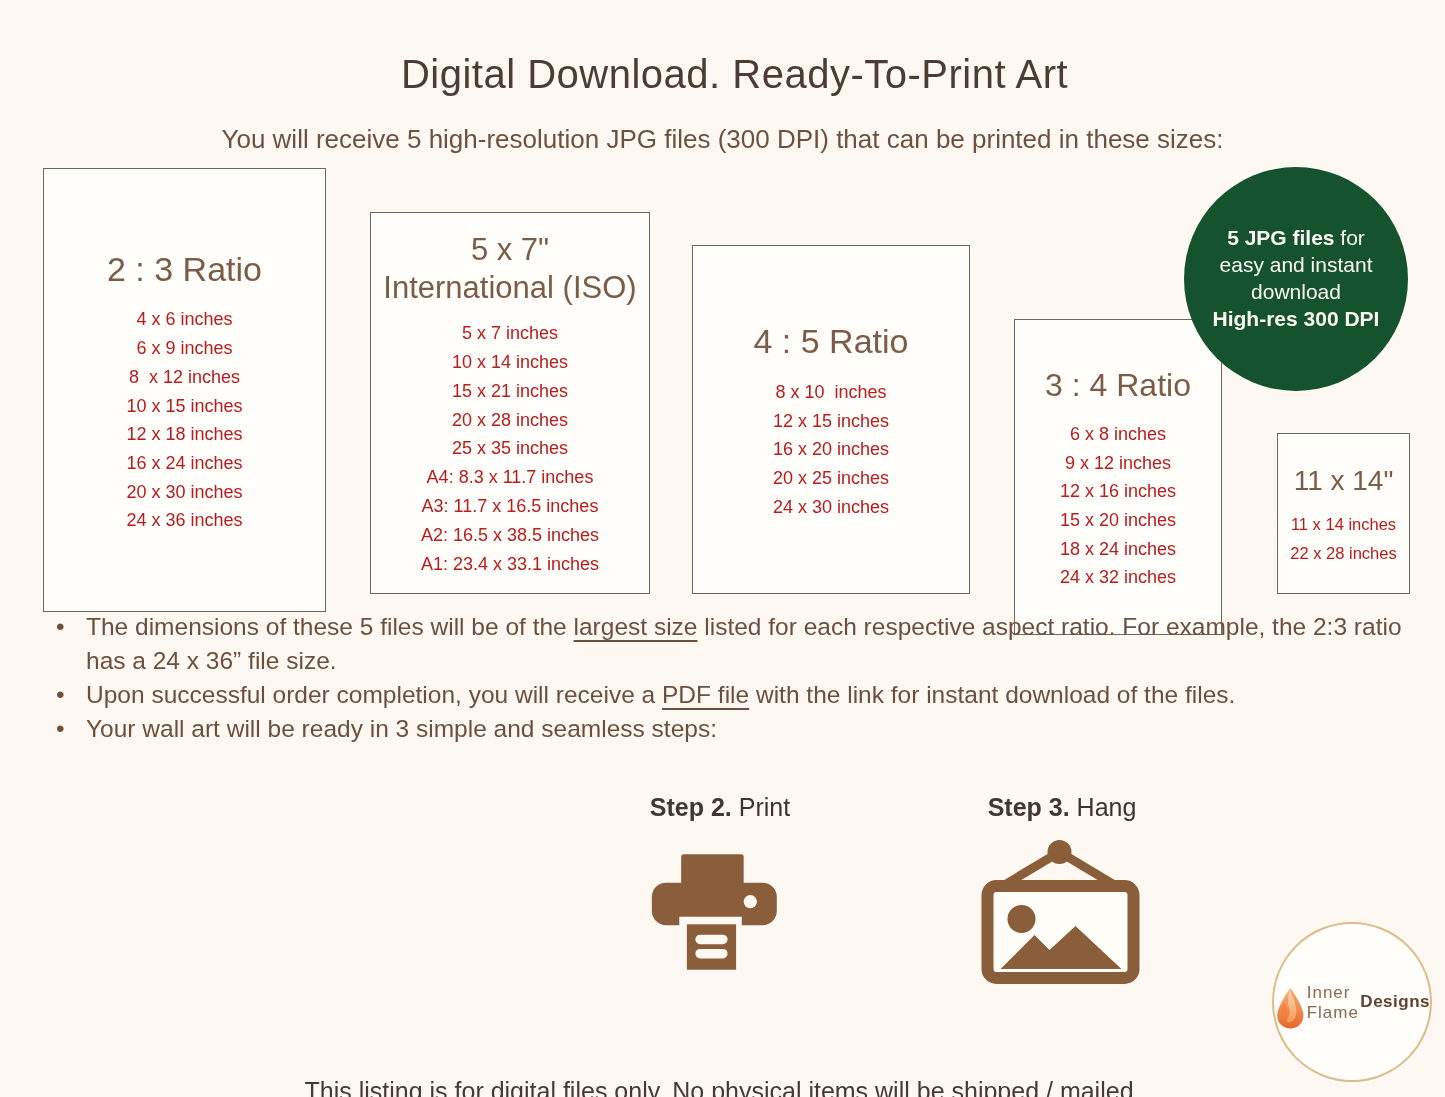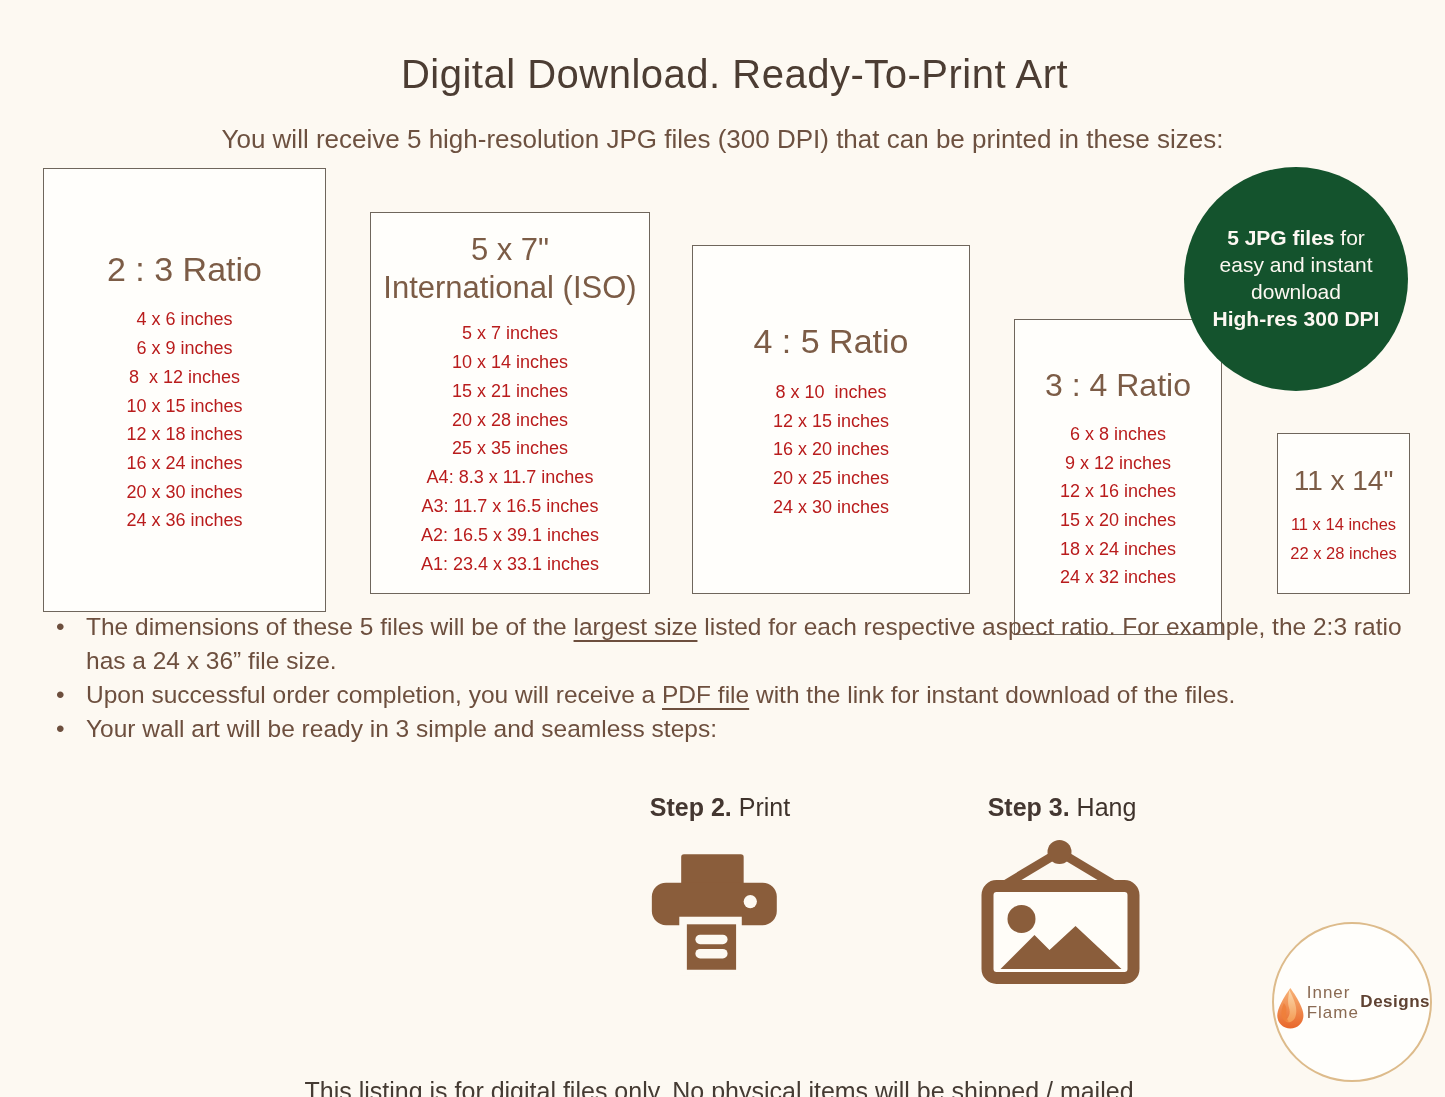--- a/index.html
+++ b/index.html
@@ -121,21 +121,21 @@
   <div class="size-box box-2">
     <div class="box-heading">5 x 7" International (ISO)</div>
     <div>
         <div class="size-line">5 x 7 inches</div>
         <div class="size-line">10 x 14 inches</div>
         <div class="size-line">15 x 21 inches</div>
         <div class="size-line">20 x 28 inches</div>
         <div class="size-line">25 x 35 inches</div>
         <div class="size-line">A4: 8.3 x 11.7 inches</div>
         <div class="size-line">A3: 11.7 x 16.5 inches</div>
-        <div class="size-line">A2: 16.5 x 39.1 inches</div>
+        <div class="size-line">A2: 16.5 x 38.5 inches</div>
         <div class="size-line">A1: 23.4 x 33.1 inches</div>
       </div>
   </div>
 
   <div class="size-box box-3">
     <div class="box-heading">4 : 5 Ratio</div>
     <div>
         <div class="size-line">8 x 10  inches</div>
         <div class="size-line">12 x 15 inches</div>
         <div class="size-line">16 x 20 inches</div>

